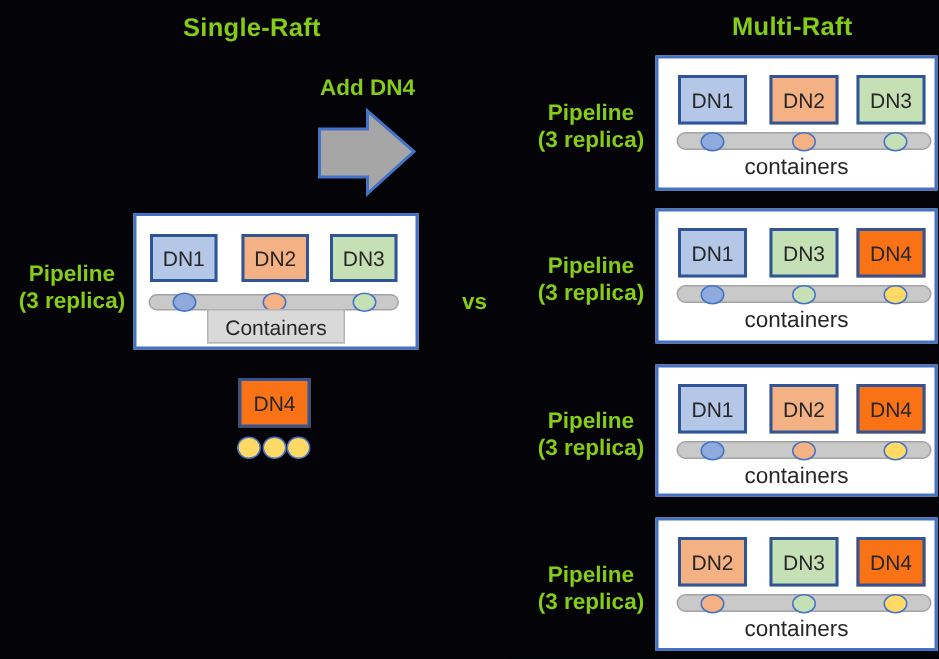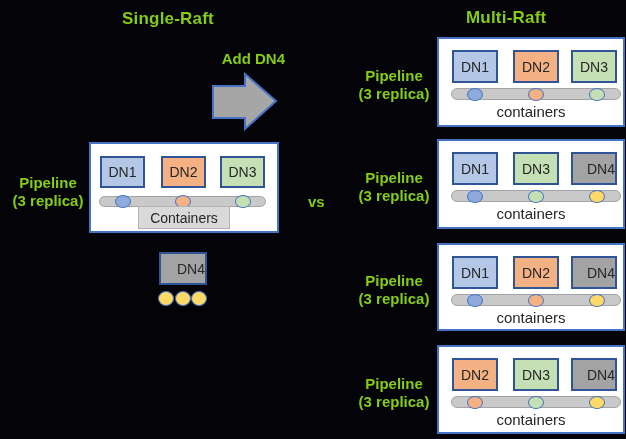--- a/index.html
+++ b/index.html
@@ -1,29 +1,29 @@
 <!DOCTYPE html>
 <html><head>
 <meta charset="utf-8">
 <style>
   html,body{margin:0;padding:0;background:#030308;}
   .canvas{position:relative;width:626px;height:439px;background:#030308;overflow:hidden;
           font-family:"Liberation Sans",sans-serif;}
   .faint{color:#84cc16;}
   .title{position:absolute;font-size:17px;font-weight:600;letter-spacing:.2px;}
-  .add-label{position:absolute;left:205px;top:50px;width:80px;text-align:right;
+  .add-label{position:absolute;left:205px;top:50px;width:80px;text-align:center;
              font-size:15px;font-weight:600;}
   .vs{position:absolute;left:308px;top:193px;font-size:15px;font-weight:600;}
   .pipe-label{position:absolute;width:84px;text-align:center;font-size:15px;
               font-weight:600;line-height:18px;}
   .pbox{position:absolute;background:#ffffff;border:2px solid #4472c4;box-sizing:border-box;}
   .dn{position:absolute;width:45px;height:32px;border:2px solid #2f5597;box-sizing:border-box;
       display:flex;align-items:center;justify-content:center;font-size:14px;color:#262626;}
   .c-blue{background:#b4c7e7;text-align:center;} .c-orange{background:#f4b183;}
-  .c-green{background:#c5e0b4;} .c-yellow{background:#a3a3a3;justify-content:flex-end;}
+  .c-green{background:#c5e0b4;} .c-yellow{background:#f97316;}
   .bar{position:absolute;background:#c9c9c9;border:1px solid #a3a3a3;border-radius:6px;
        box-sizing:border-box;}
   .dot{position:absolute;width:16px;height:13px;border:1.5px solid #4472c4;border-radius:50%;
        box-sizing:border-box;}
   .d-blue{background:#8faadc;} .d-orange{background:#f4b183;}
   .d-green{background:#c5e0b4;} .d-yellow{background:#ffd966;}
   .containers-btn{position:absolute;left:47px;top:62px;width:92px;height:23px;background:#d9d9d9;
        border:1px solid #b3b3b3;box-sizing:border-box;display:flex;align-items:center;
        justify-content:center;font-size:14px;color:#262626;}
   .containers-text{position:absolute;left:0;top:64px;width:100%;text-align:center;
@@ -31,21 +31,21 @@
   .ellipsis-dot{position:absolute;width:16px;height:15px;border:1.5px solid #4472c4;
        border-radius:50%;background:#ffd966;box-sizing:border-box;}
   .arrow-svg{position:absolute;left:212px;top:72px;}
 </style>
 </head>
 <body>
 
 <div class="canvas">
 
   <div class="title faint" style="left:122px;top:9px;">Single-Raft</div>
-  <div class="title faint" style="left:466px;top:8px;">Multi-Raft</div>
+  <div class="title faint" style="left:488px;top:8px;">Multi-Raft</div>
 
   <div class="add-label faint">Add DN4</div>
   <svg class="arrow-svg" width="66" height="60" viewBox="0 0 66 60">
     <polygon points="1,14 33,14 33,2 64,29 33,57 33,46 1,46" fill="#a6a6a6" stroke="#4472c4" stroke-width="2"></polygon>
   </svg>
 
   <div class="pipe-label faint" style="left:6px;top:174px;">
     <div>Pipeline</div>
     <div>(3 replica)</div>
   </div>

